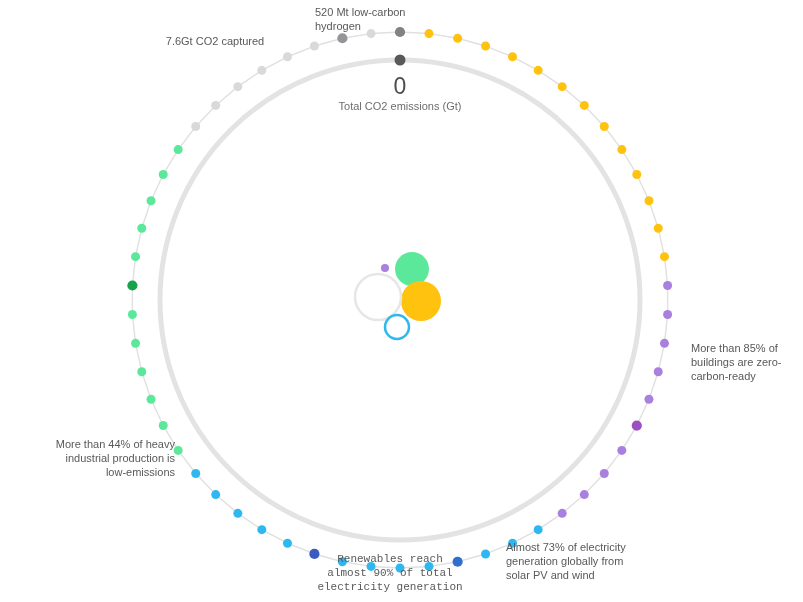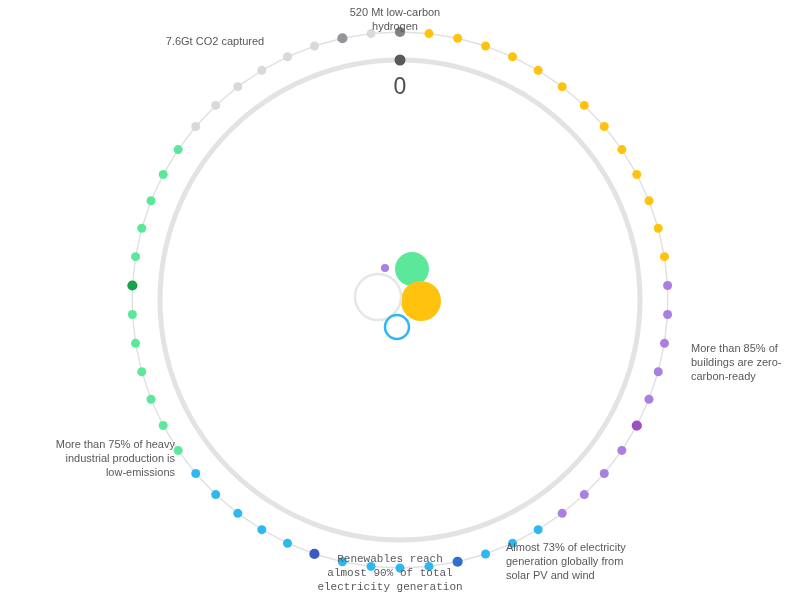--- a/index.html
+++ b/index.html
@@ -1,21 +1,21 @@
 <!DOCTYPE html>
 <html><head>
 <meta charset="utf-8">
 <style>
   html,body{margin:0;padding:0;background:#ffffff;}
   body{width:803px;height:602px;overflow:hidden;
        font-family:"Liberation Sans","DejaVu Sans",sans-serif;color:#58595b;}
   #stage{position:relative;width:803px;height:602px;background:#fff;}
   #ringsvg{position:absolute;left:0;top:0;width:803px;height:602px;}
   .callout{position:absolute;font-size:11px;line-height:1.25;color:#58595b;white-space:pre-line;}
-  .c-top-hydrogen{left:315px;top:6px;width:160px;text-align:center;}
+  .c-top-hydrogen{left:315px;top:6px;width:160px;text-align:left;}
   .c-captured{left:120px;top:35px;width:190px;text-align:center;}
   .c-buildings{left:663px;top:342px;width:130px;text-align:left;margin-left:28px;}
   .c-solar{left:506px;top:541px;width:170px;text-align:left;}
   .c-renewables{left:300px;top:553px;width:180px;text-align:center;font-family:Liberation Mono, monospace;}
   .c-industry{left:20px;top:438px;width:155px;text-align:right;}
   #center-readout{position:absolute;left:310px;top:74px;width:180px;text-align:center;}
   #center-value{font-size:23px;line-height:25px;color:#4d4d4f;font-weight:400;}
   #center-caption{font-size:11px;line-height:14px;color:#6d6e71;}
 </style>
 </head>
@@ -154,31 +154,32 @@
         <circle cx="385" cy="268" r="4" fill="#a97fe0" stroke="none" stroke-width="0"></circle>
         <circle cx="412" cy="269" r="17" fill="#5ce89b" stroke="none" stroke-width="0"></circle>
         <circle cx="421" cy="301" r="20" fill="#ffc20e" stroke="none" stroke-width="0"></circle>
         <circle cx="378" cy="297" r="23" fill="none" stroke="#e6e6e6" stroke-width="2.5"></circle>
         <circle cx="397" cy="327" r="12" fill="none" stroke="#2fb8f0" stroke-width="2.5"></circle>
       </g>
   </svg>
 
   <div id="center-readout">
     <div id="center-value">0</div>
+    <div id="center-caption">Total CO2 emissions (Gt)</div>
   </div>
 
   <div class="callout c-top-hydrogen">520 Mt low-carbon
 hydrogen</div>
   <div class="callout c-captured">7.6Gt CO2 captured</div>
   <div class="callout c-buildings">More than 85% of
 buildings are zero-
 carbon-ready</div>
   <div class="callout c-solar">Almost 73% of electricity
 generation globally from
 solar PV and wind</div>
   <div class="callout c-renewables">Renewables reach
 almost 90% of total
 electricity generation</div>
-  <div class="callout c-industry">More than 75% of heavy
+  <div class="callout c-industry">More than 44% of heavy
 industrial production is
 low-emissions</div>
 
 </div>
 
 </body></html>

